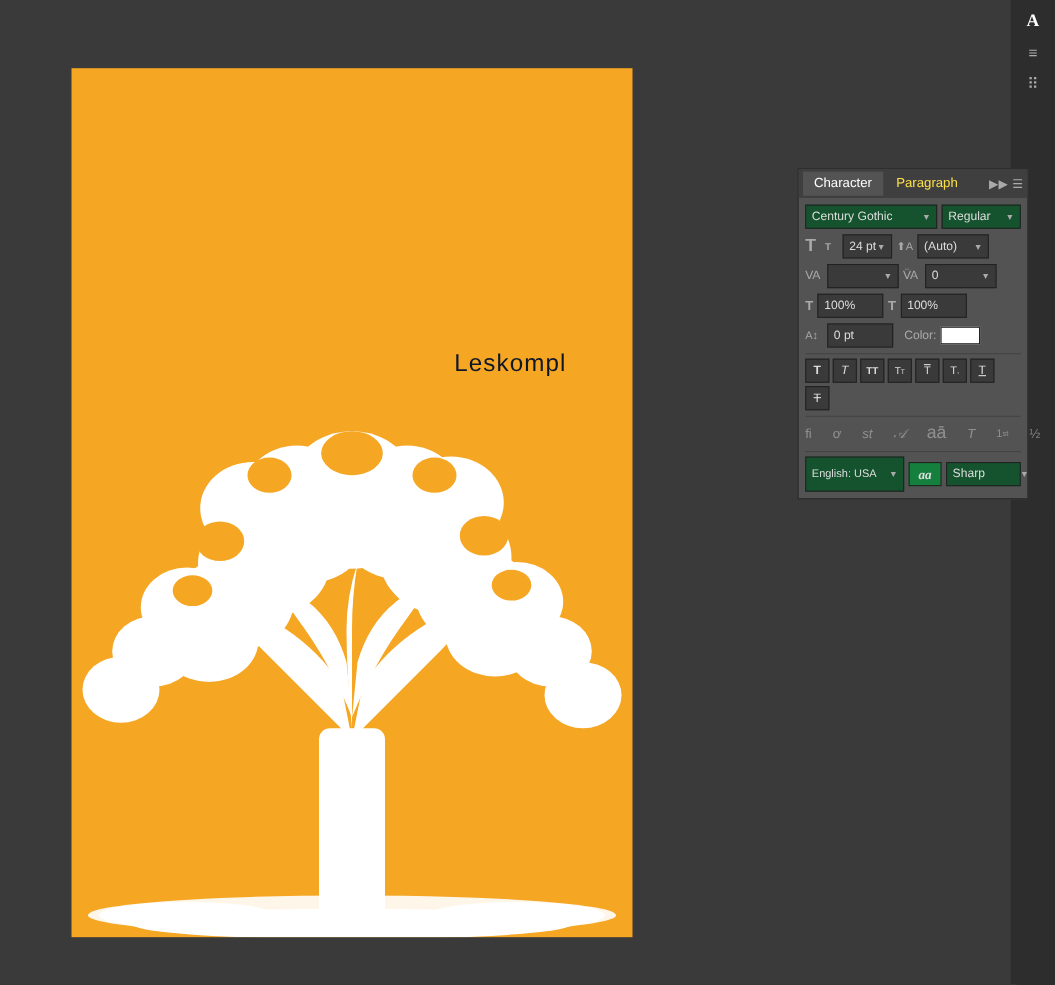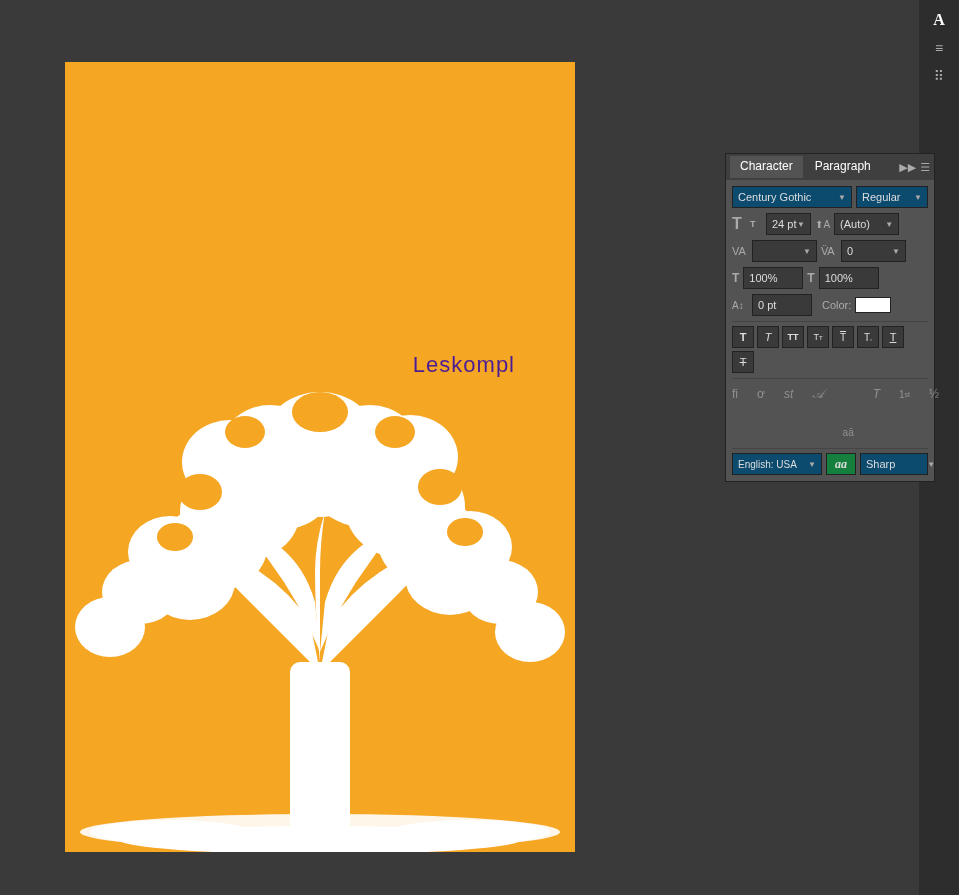--- a/index.html
+++ b/index.html
@@ -43,26 +43,25 @@
       position: absolute;
       top: 140px;
       left: 55px;
       line-height: 1.1;
       font-weight: 400;
     }
 
     .artwork-subtitle {
       font-family: 'Century Gothic', 'Futura', Arial, sans-serif;
       font-size: 22px;
-      color: #4c1d95;
+      color: #0f172a;
       position: absolute;
       top: 255px;
       right: 60px;
       letter-spacing: 1px;
-      margin-top: 35px;
     }
 
     
     .tree-container {
       position: absolute;
       bottom: 0;
       left: 50%;
       transform: translateX(-50%);
       width: 500px;
       height: 560px;
@@ -109,21 +108,21 @@
       background: #3f3f3f;
       align-items: center;
       height: 26px;
       padding: 0 4px;
       gap: 2px;
     }
 
     .panel-tab {
       padding: 3px 10px;
       font-size: 12px;
-      color: #ffffff;
+      color: #fde047;
       cursor: pointer;
       border-bottom: 2px solid transparent;
     }
 
     .panel-tab.active {
       color: #fff;
       background: #535353;
     }
 
     .panel-tab-arrows {
@@ -143,21 +142,21 @@
     }
 
     .panel-row {
       display: flex;
       align-items: center;
       gap: 4px;
       margin-bottom: 5px;
     }
 
     .panel-dropdown {
-      background: #0c4a6e;
+      background: #14532d;
       border: 1px solid #222;
       color: #ddd;
       font-size: 11px;
       height: 22px;
       display: flex;
       align-items: center;
       justify-content: space-between;
       padding: 0 5px;
       cursor: pointer;
     }
@@ -459,30 +458,30 @@
       <div class="text-btn" style="text-decoration:line-through;font-size:11px;">T</div>
     </div>
 
     <div class="divider-row"></div>
 
     <div class="glyph-row">
       <div class="glyph-btn">fi</div>
       <div class="glyph-btn">ơ</div>
       <div class="glyph-btn" style="font-style:italic;">st</div>
       <div class="glyph-btn" style="font-family:serif;font-style:italic;">𝒜</div>
-      <div class="glyph-btn" style="font-size:10px;margin-top:38px;">aā</div>
+      <div class="glyph-btn" style="font-size:16px;">aā</div>
       <div class="glyph-btn" style="font-style:italic;">T</div>
       <div class="glyph-btn" style="font-size:10px;">1<sup style="font-size:7px;">st</sup></div>
       <div class="glyph-btn">½</div>
     </div>
 
     <div class="divider-row"></div>
 
     <div class="panel-bottom-row">
-      <div class="panel-dropdown dropdown-lang" style="height:22px;">
+      <div class="panel-dropdown dropdown-lang" style="height:32px;">
         <span style="font-size:10px;">English: USA</span>
         <span class="arrow">▼</span>
       </div>
       <div class="dropdown-aa">
         <span style="font-size:12px;color:#ddd;font-family:serif;font-weight:bold;font-style:italic;">aa</span>
       </div>
       <div class="panel-dropdown dropdown-sharp" style="height:22px;width:68px;">
         <span style="font-size:11px;">Sharp</span>
         <span class="arrow">▼</span>
       </div>

